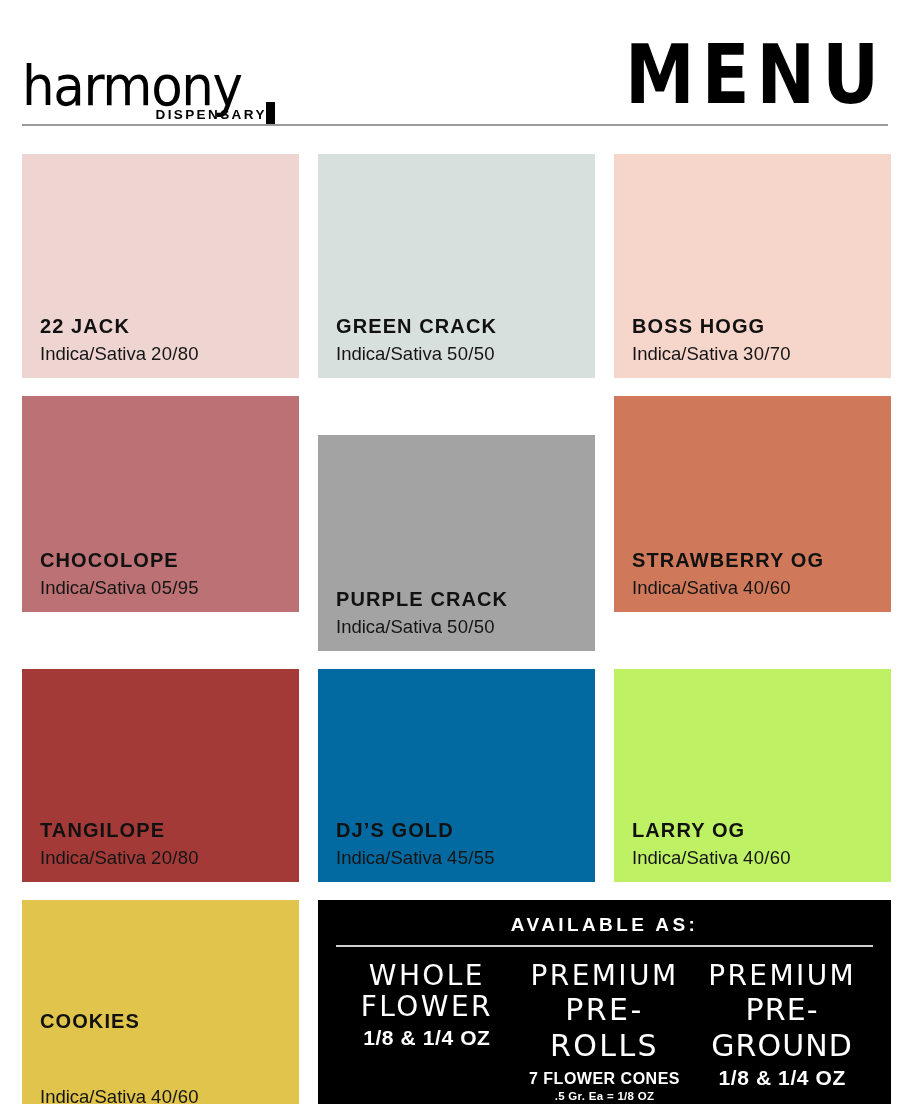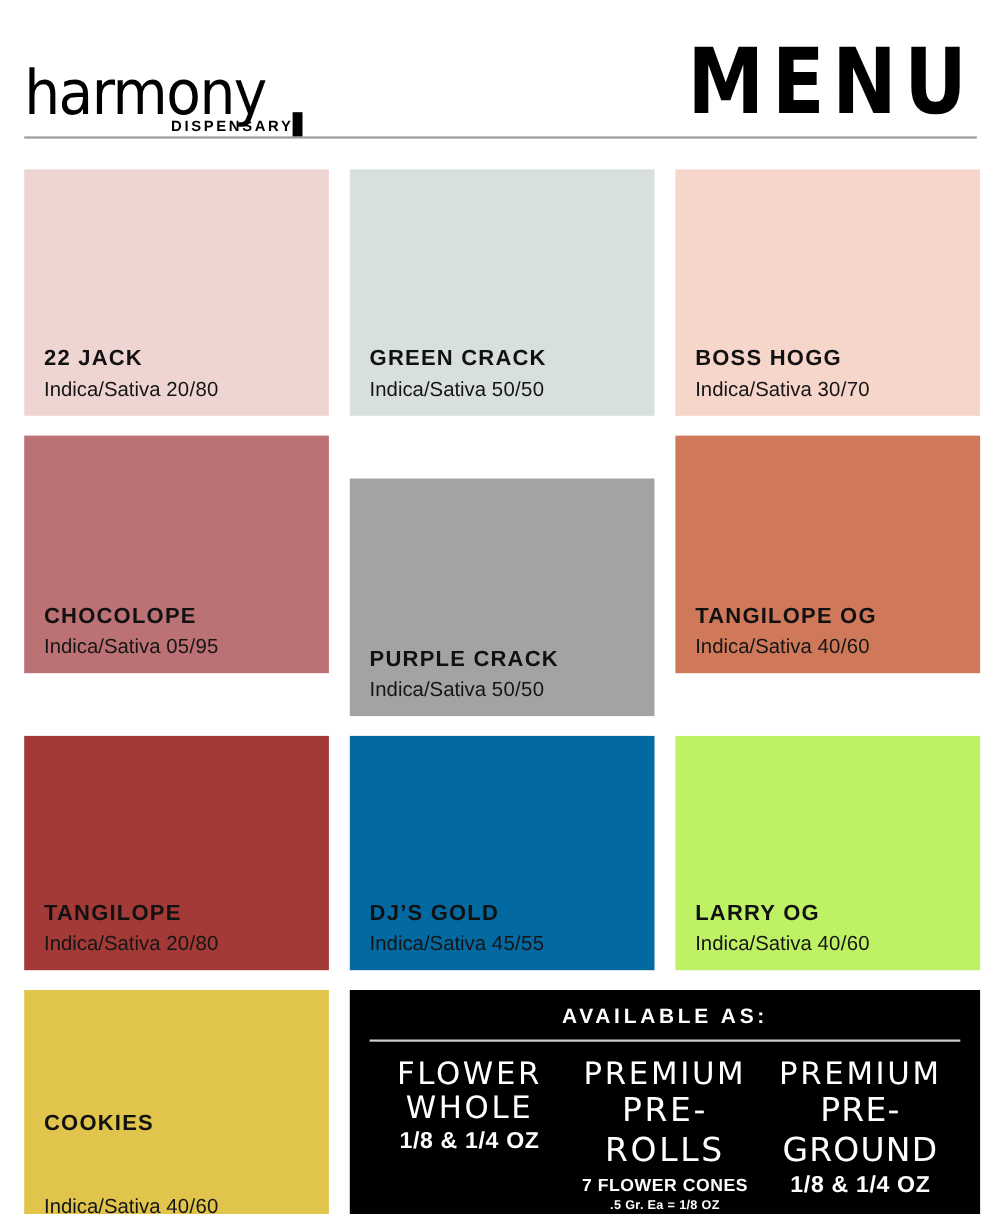--- a/index.html
+++ b/index.html
@@ -273,21 +273,21 @@
 
     <div class="card card-r2" style="background-color: #a3a3a3; margin-top: 39px;">
       <div class="card-name">PURPLE CRACK</div>
       <div class="card-ratio">
         <span>Indica/Sativa</span>
         <span class="pct">50/50</span>
       </div>
     </div>
 
     <div class="card card-r2" style="background-color: rgb(208, 121, 90);">
-      <div class="card-name">TANGILOPE OG</div>
+      <div class="card-name">STRAWBERRY OG</div>
       <div class="card-ratio">
         <span>Indica/Sativa</span>
         <span class="pct">40/60</span>
       </div>
     </div>
 
     <div class="card card-r3" style="background-color: rgb(163, 58, 56);">
       <div class="card-name">TANGILOPE</div>
       <div class="card-ratio">
         <span>Indica/Sativa</span>
@@ -319,22 +319,22 @@
       </div>
     </div>
 
     <div class="avail">
       <div class="avail-title">AVAILABLE AS:</div>
       <div class="avail-divider"></div>
 
       <div class="avail-cols">
 
         <div class="avail-col">
+          <div class="col-l1">WHOLE</div>
           <div class="col-l1">FLOWER</div>
-          <div class="col-l1">WHOLE</div>
           <div class="col-size">1/8 &amp; 1/4 OZ</div>
         </div>
 
         <div class="avail-col">
           <div class="col-l1">PREMIUM</div>
           <div class="col-l2">PRE-ROLLS</div>
           <div class="col-note">7 FLOWER CONES</div>
           <div class="col-note-sm">.5 Gr. Ea = 1/8 OZ</div>
         </div>
 

